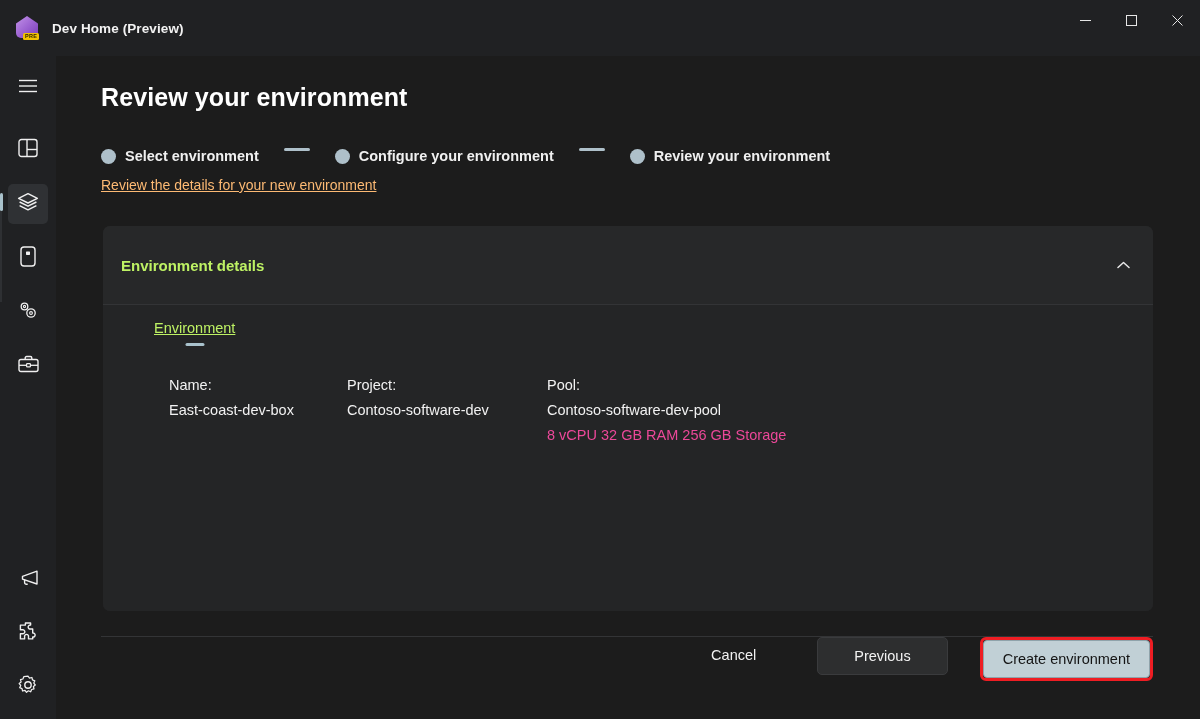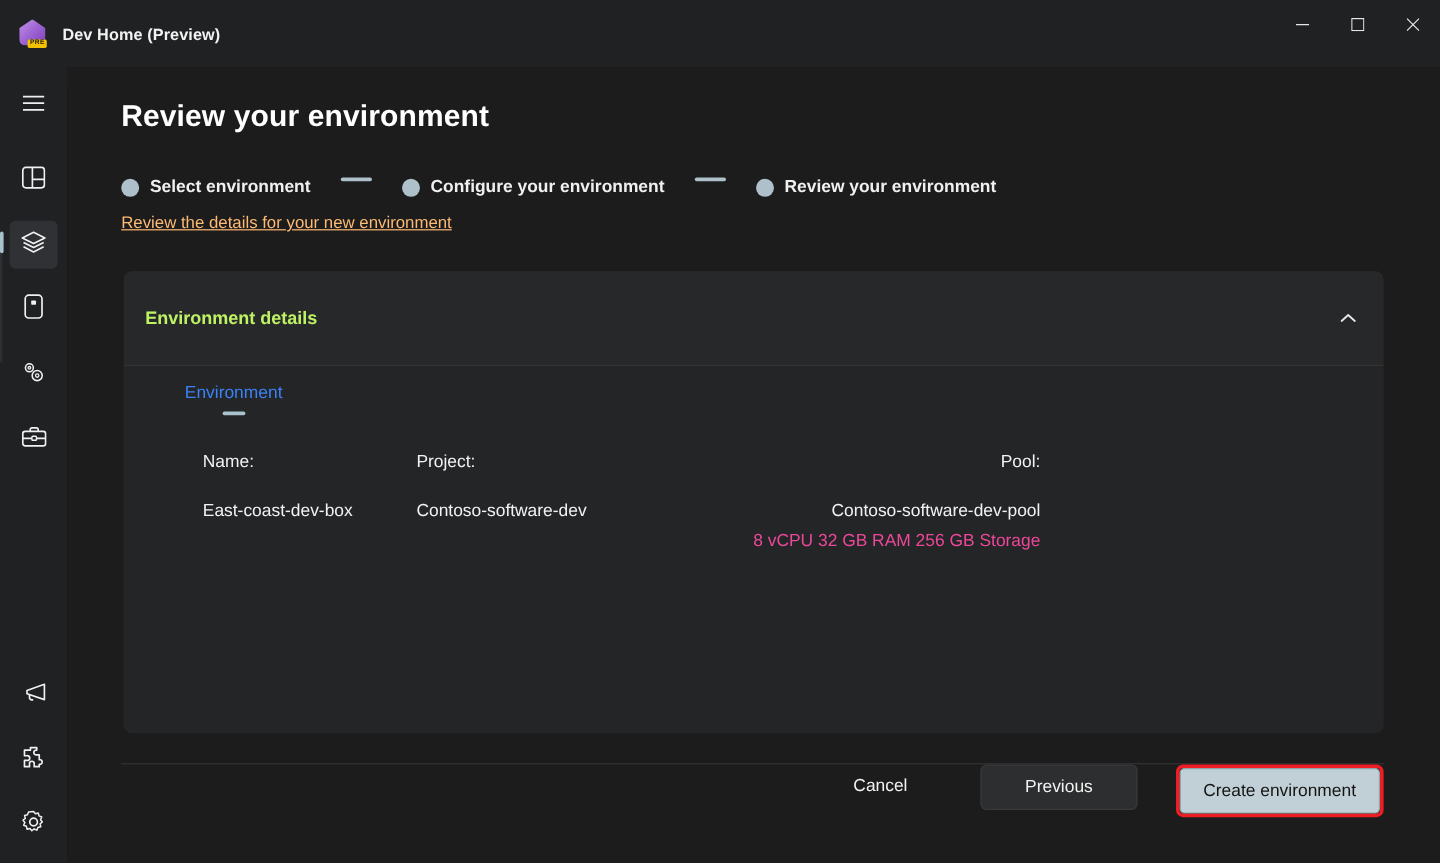--- a/index.html
+++ b/index.html
@@ -111,37 +111,37 @@
   #collapse-btn {
     position:absolute; right:14px; top:50%; transform:translateY(-50%);
     width:32px; height:32px; display:flex; align-items:center; justify-content:center;
     color:#e8e8e8; border-radius:4px;
   }
   #card-divider { height:1px; background:#333436; }
   #card-body { position:relative; height:306px; background:#242526; }
 
   #env-tabs { position:absolute; left:51px; top:14px; }
   .env-tab { position:relative; padding-bottom:9px; }
-  .env-tab .tab-label { font-size:14.5px; color:#3b82f6; }
+  .env-tab .tab-label { font-size:14.5px; color:#bef264;text-decoration:underline; }
   .env-tab.active::after {
     content:""; position:absolute; left:50%; transform:translateX(-50%);
     bottom:0; width:19px; height:3px; border-radius:2px; background:#a9c2cc;
   }
 
   #fields {
     position:absolute; left:66px; top:72px;
     display:flex;
   }
   .field { display:flex; flex-direction:column; }
-  .field .flabel { font-size:14.5px; color:#f2f2f2; margin-bottom:25px; }
+  .field .flabel { font-size:14.5px; color:#f2f2f2; margin-bottom:9px; }
   .field .fvalue { font-size:14.5px; color:#f2f2f2; }
   .field .fsub { font-size:14.5px; color:#ec4899; margin-top:9px; }
   #field-name { width:178px; }
   #field-project { width:200px; }
-  #field-pool { width:320px;text-align:right; }
+  #field-pool { width:320px; }
 
   
   #footer-divider {
     position:absolute; left:45px; top:563px; width:1052px; height:1px; background:#333436;
   }
   #footer {
     position:absolute; left:45px; top:564px; width:1052px; height:99px;
     display:flex; align-items:flex-start; justify-content:flex-end;
   }
   #btn-cancel {

